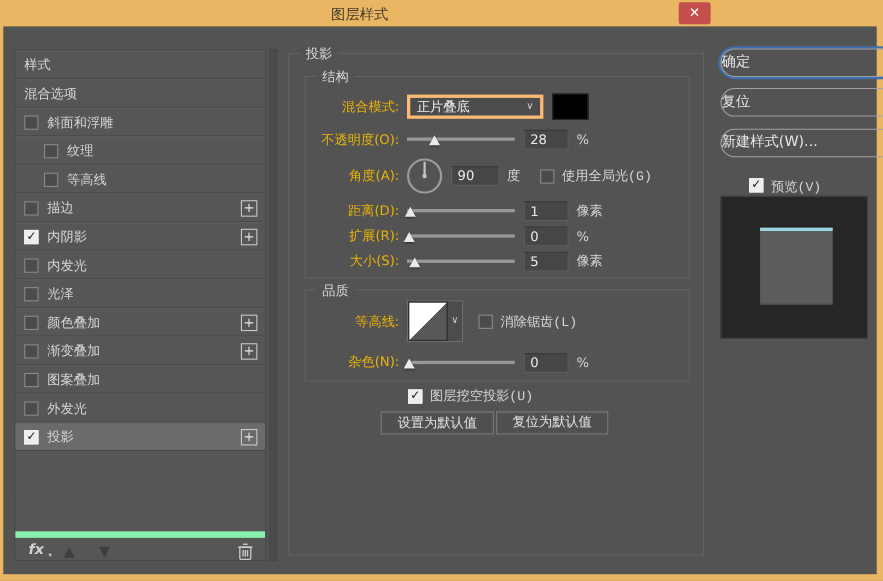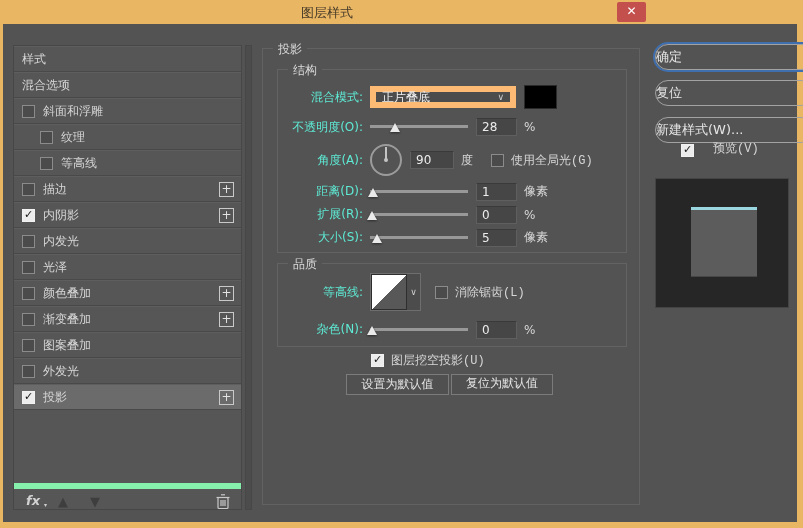--- a/index.html
+++ b/index.html
@@ -35,29 +35,29 @@
   .vscroll { position:absolute; left:242px; top:21px; width:7px; height:465px; background:#4c4c4c; border:1px solid #474747; }
 
   
   .main-panel { position:absolute; left:259px; top:24px; width:378px; height:457px; border:1px solid #626262; }
   .legend { position:absolute; top:-8px; left:10px; background:#535353; padding:0 5px; color:#dadada; font-size:12px; }
   .fieldset { position:absolute; left:14px; width:350px; border:1px solid #636363; }
   .fs-structure { top:20px; height:184px; }
   .fs-quality { top:214px; height:84px; }
 
   .row { display:flex; align-items:center; }
-  .lblcol { flex:0 0 92px; text-align:right; padding-right:7px; color:#5eead4; }
+  .lblcol { flex:0 0 92px; text-align:right; padding-right:7px; color:#eab308; }
   .r-mode { height:34px; margin-top:10px; }
   .r-op { height:26px; }
   .r-ang { height:40px; }
   .r-sm { height:23px; }
   .r-cont { height:44px; margin-top:6px; }
   .r-noise { height:23px; margin-top:4px; }
 
-  .select { width:146px; height:22px; background:#4c4c4c; border:6px solid #fdba74; display:flex; align-items:center; padding:0 6px; cursor:pointer; position:relative; }
+  .select { width:124px; height:22px; background:#4c4c4c; border:3px solid #fdba74; display:flex; align-items:center; padding:0 6px; cursor:pointer; position:relative; }
   .select .sel-txt { flex:1; color:#f0f0f0; }
   .select .chev { font-size:9px; color:#cfcfcf; }
   .swatch { width:33px; height:24px; background:#000; border:1px solid #2a2a2a; margin-left:8px; cursor:pointer; }
 
   .slider { position:relative; width:98px; height:14px; margin-right:8px; cursor:pointer; }
   .slider .track { position:absolute; left:0; right:0; top:5px; height:3px; background:#989898; }
   .slider .thumb { position:absolute; top:3px; width:0; height:0; border-left:5px solid transparent; border-right:5px solid transparent; border-bottom:9px solid #eaeaea; filter:drop-shadow(0 1px 1px #2c2c2c); }
 
   input.val { width:41px; height:18px; background:#464646; border:1px solid #5f5f5f; border-top-color:#3a3a3a; color:#ececec; font-family:"DejaVu Sans", sans-serif; font-size:12px; padding:0 5px; }
   .unit { margin-left:7px; color:#d8d8d8; }
@@ -78,21 +78,21 @@
   .knock-row { position:absolute; left:108px; top:303px; display:flex; align-items:center; }
   .def-btn { position:absolute; top:325px; height:21px; background:#505050; border:1px solid #7b7b7b; color:#e4e4e4; font-size:12px; text-align:center; line-height:19px; cursor:pointer; }
   .btn-set { left:83px; width:103px; }
   .btn-reset { left:188px; width:102px;font-family:Liberation Mono, monospace; }
 
   
   .pill { position:absolute; left:652px; width:159px; height:26px; border:1px solid #a2a2a2; border-radius:13px; background:transparent; color:#e6e6e6; font-size:13px; text-align:left; line-height:24px; cursor:pointer; }
   .pill.ok { top:20px; box-shadow:0 0 0 2px #3f6fae; }
   .pill.reset { top:56px; }
   .pill.newstyle { top:93px; }
-  .preview-row { position:absolute; left:678px; top:116px; display:flex; align-items:flex-end;gap:12px; }
+  .preview-row { position:absolute; left:678px; top:138px; display:flex; align-items:flex-start; }
   .preview-box { position:absolute; left:652px; top:154px; width:134px; height:130px; background:#262626; border:1px solid #444444; }
   .preview-square { position:absolute; left:35px; top:28px; width:66px; height:70px; background:#5c5c5c; border-top:3px solid #9ad6e0; border-bottom:1px solid #474747; }
 </style>
 </head>
 <body>
 
 <div class="window">
 
   <div class="titlebar">
     <div class="title">图层样式</div>

